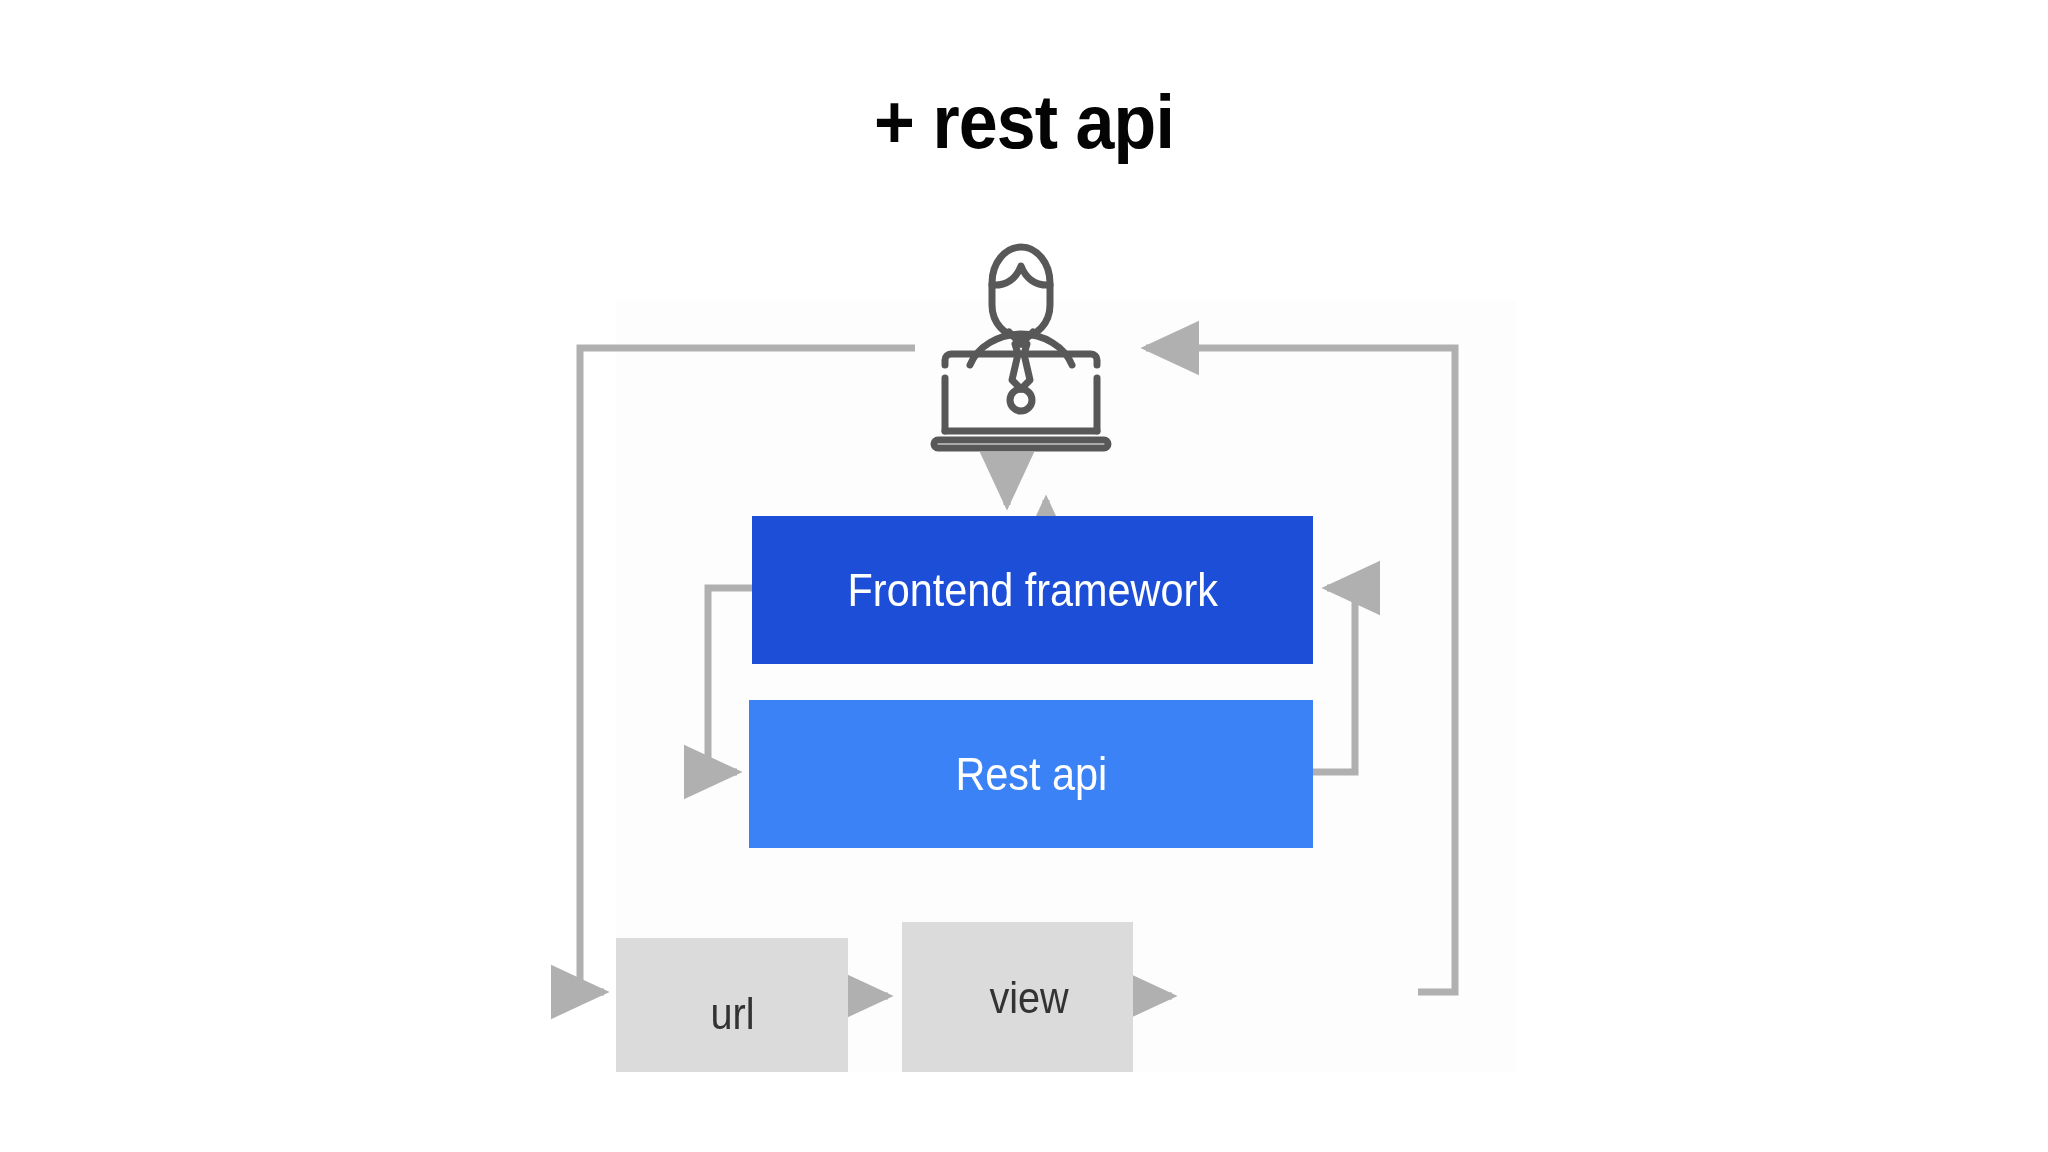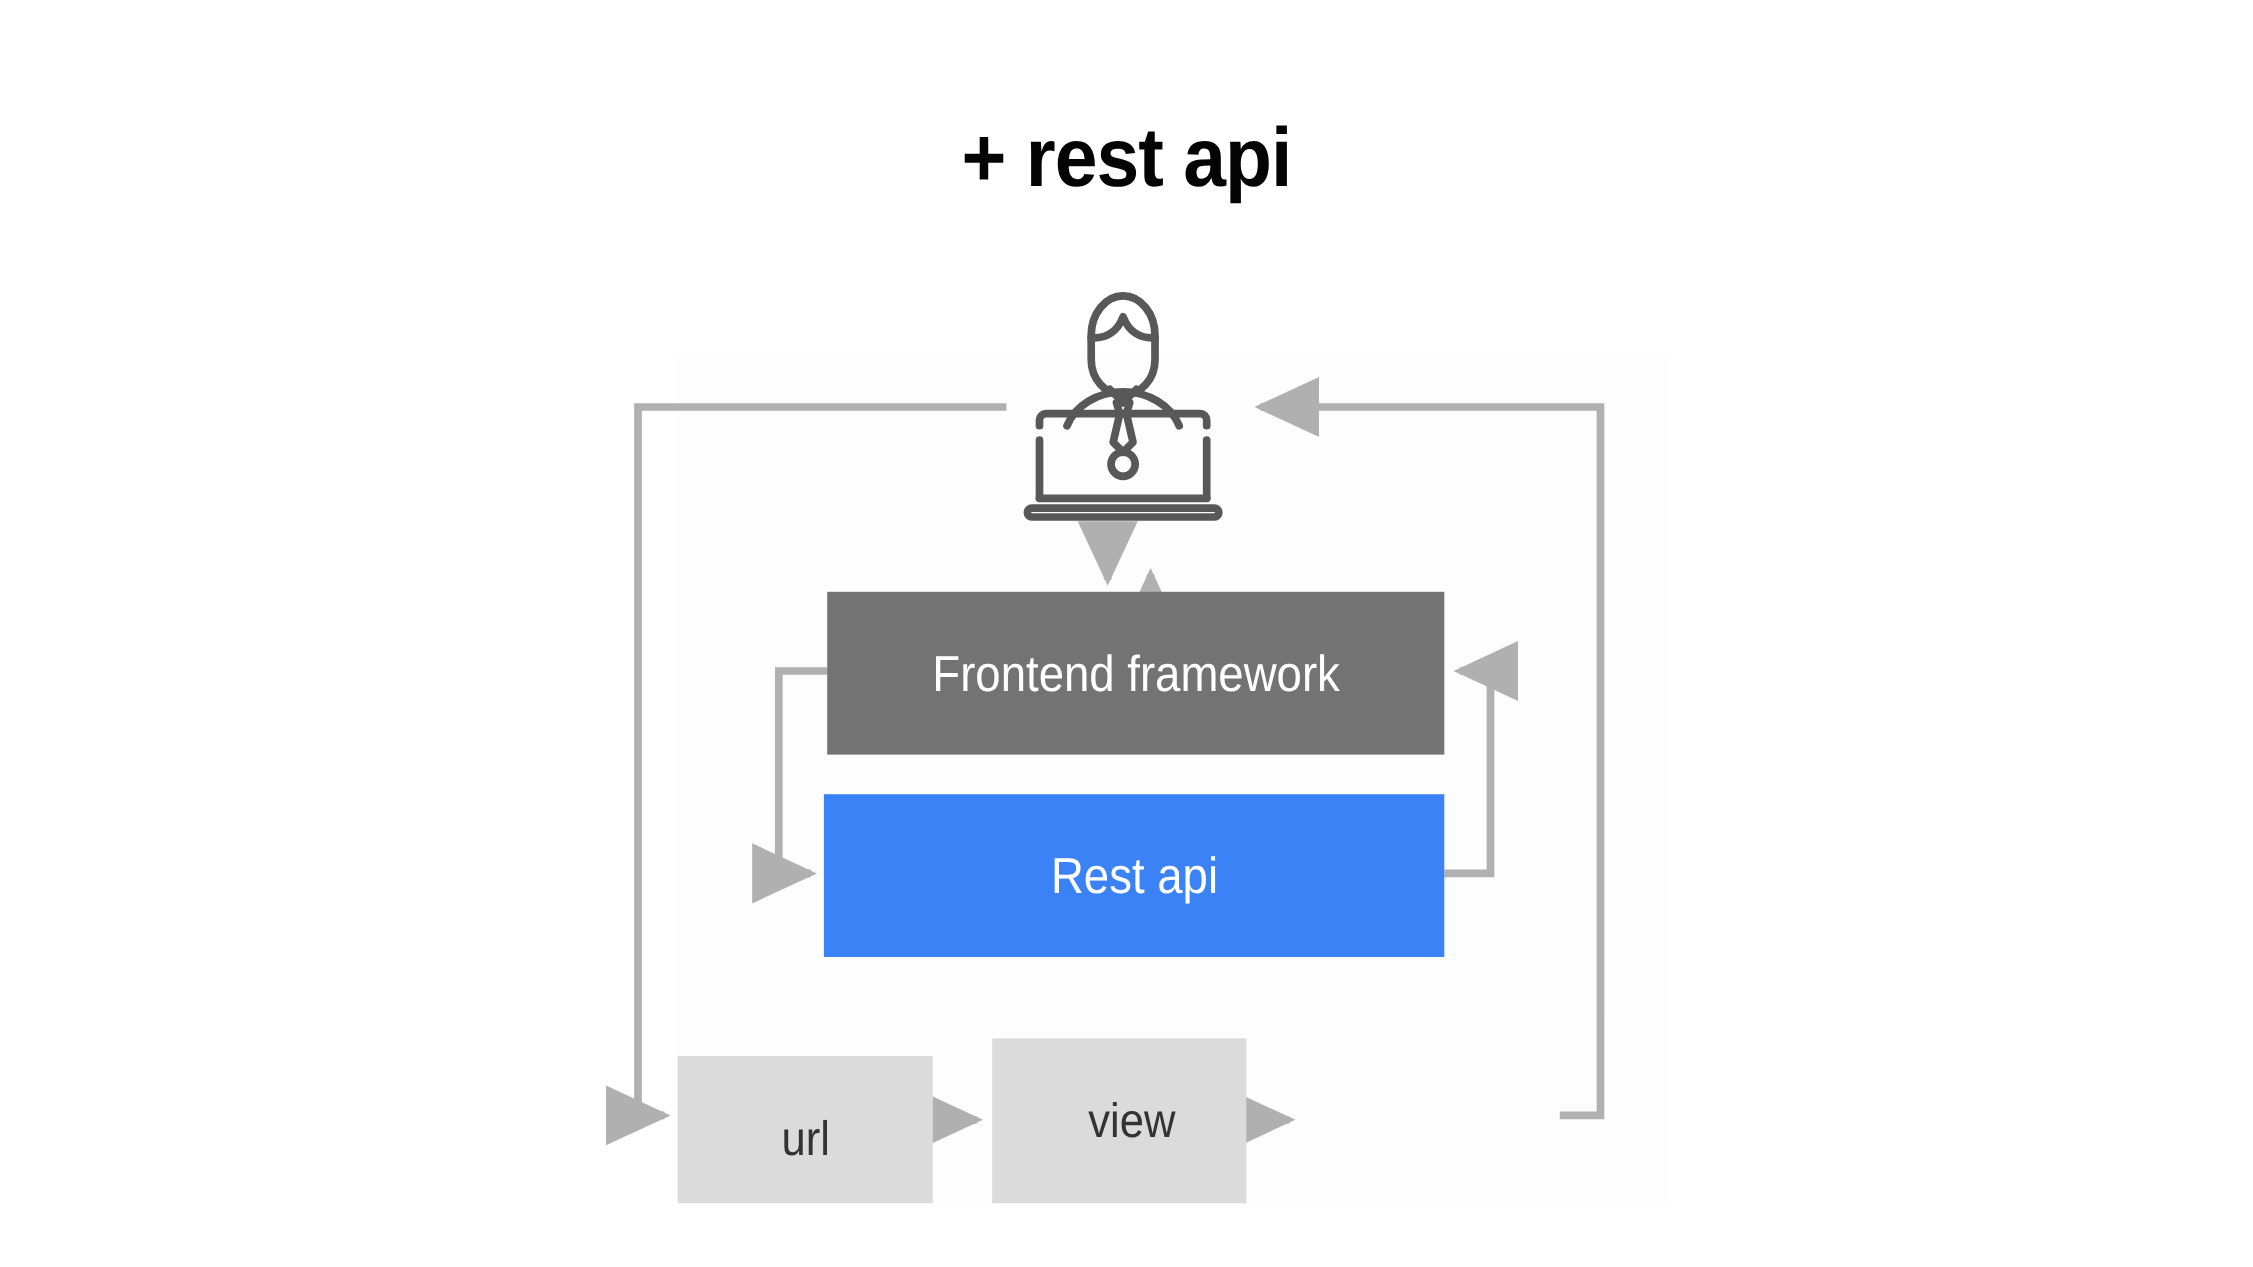--- a/index.html
+++ b/index.html
@@ -10,21 +10,20 @@
   }
   body {
     font-family: "Liberation Sans", sans-serif;
   }
   #stage {
     position: relative;
     width: 2048px;
     height: 1072px;
     background: #ffffff;
     overflow: hidden;
-    margin-top: 22px;
   }
   
   #bg-panel {
     position: absolute;
     left: 616px;
     top: 300px;
     width: 900px;
     height: 852px;
     background: #fdfdfd;
   }
@@ -65,21 +64,21 @@
     font-family: "Liberation Sans", sans-serif;
     transform: scaleX(0.90);
     transform-origin: center center;
   }
 
   #box-frontend {
     left: 752px;
     top: 516px;
     width: 561px;
     height: 148px;
-    background: #737373;
+    background: #1d4ed8;
   }
   #box-frontend .box-label {
     color: #ffffff;
     font-size: 46px;
     font-weight: 400;
   }
 
   #box-restapi {
     left: 749px;
     top: 700px;

